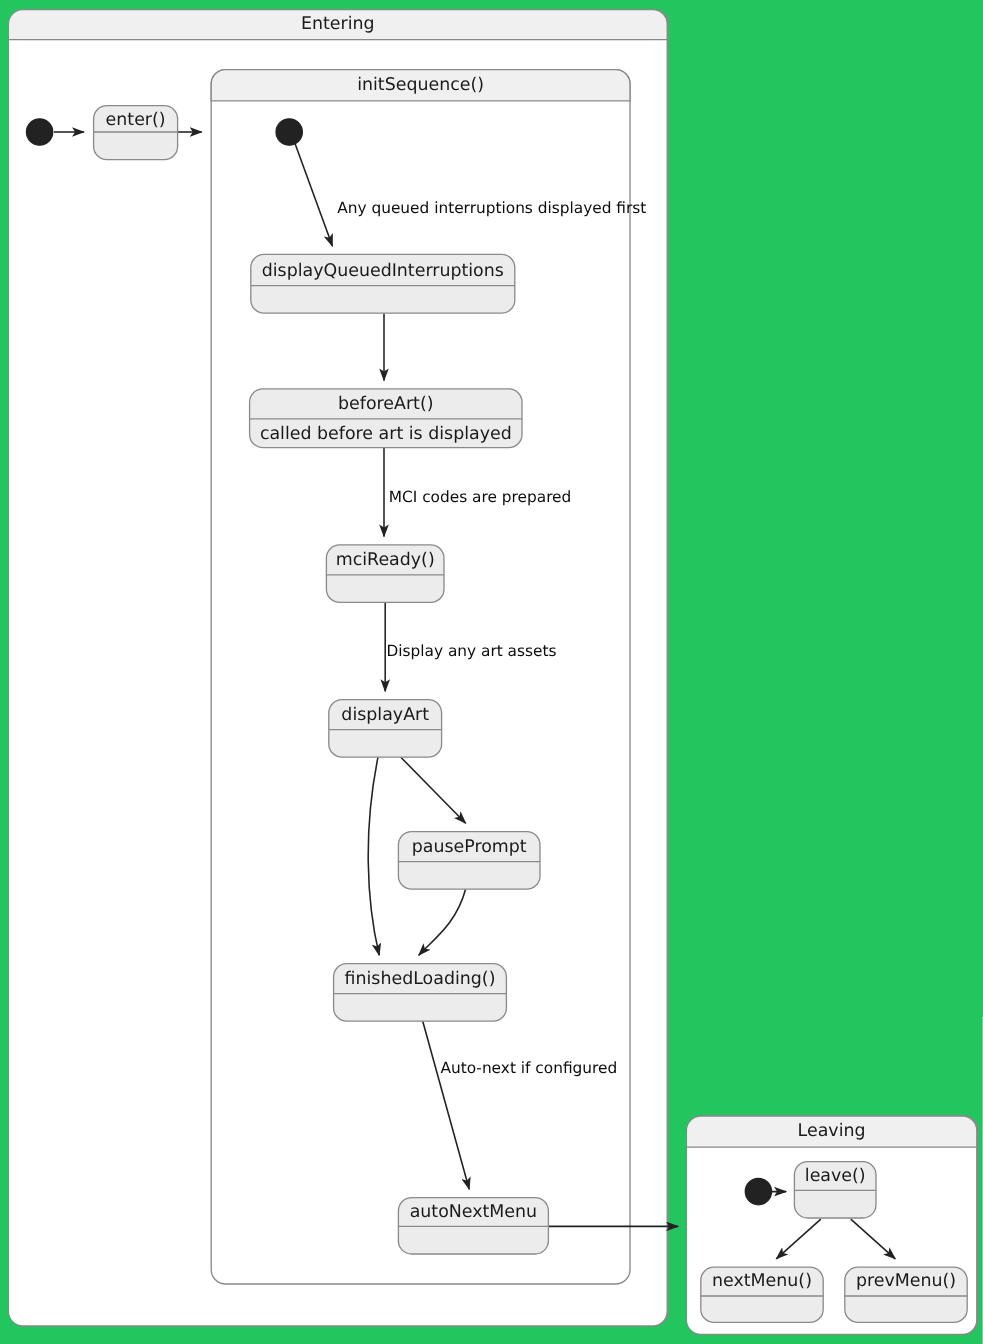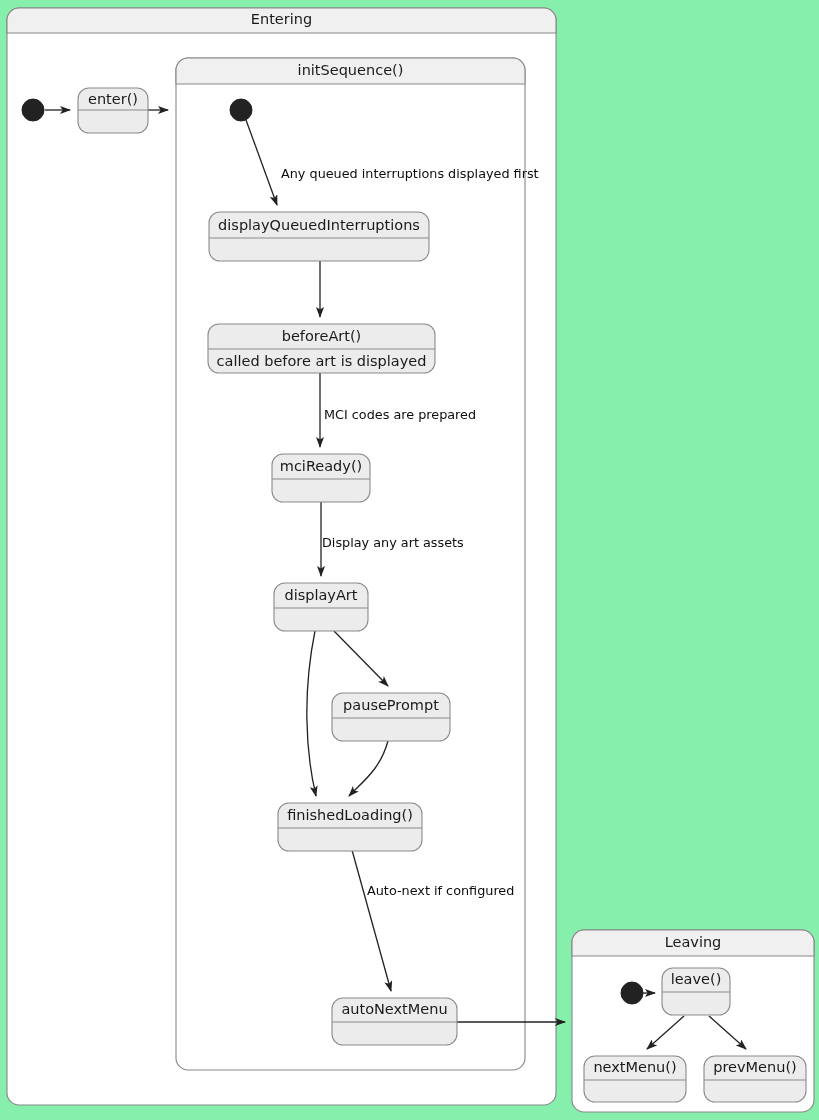--- a/index.html
+++ b/index.html
@@ -4,21 +4,21 @@
 <style>
   html, body {
     margin: 0;
     padding: 0;
     background: #ffffff;
   }
   #canvas {
     position: relative;
     width: 819px;
     height: 1120px;
-    background: #86efac;
+    background: #22c55e;
     font-family: "DejaVu Sans", sans-serif;
     overflow: hidden;
   }
   svg#diagram {
     position: absolute;
     top: 0; left: 0;
     width: 819px;
     height: 1120px;
   }
   .grp-body {

